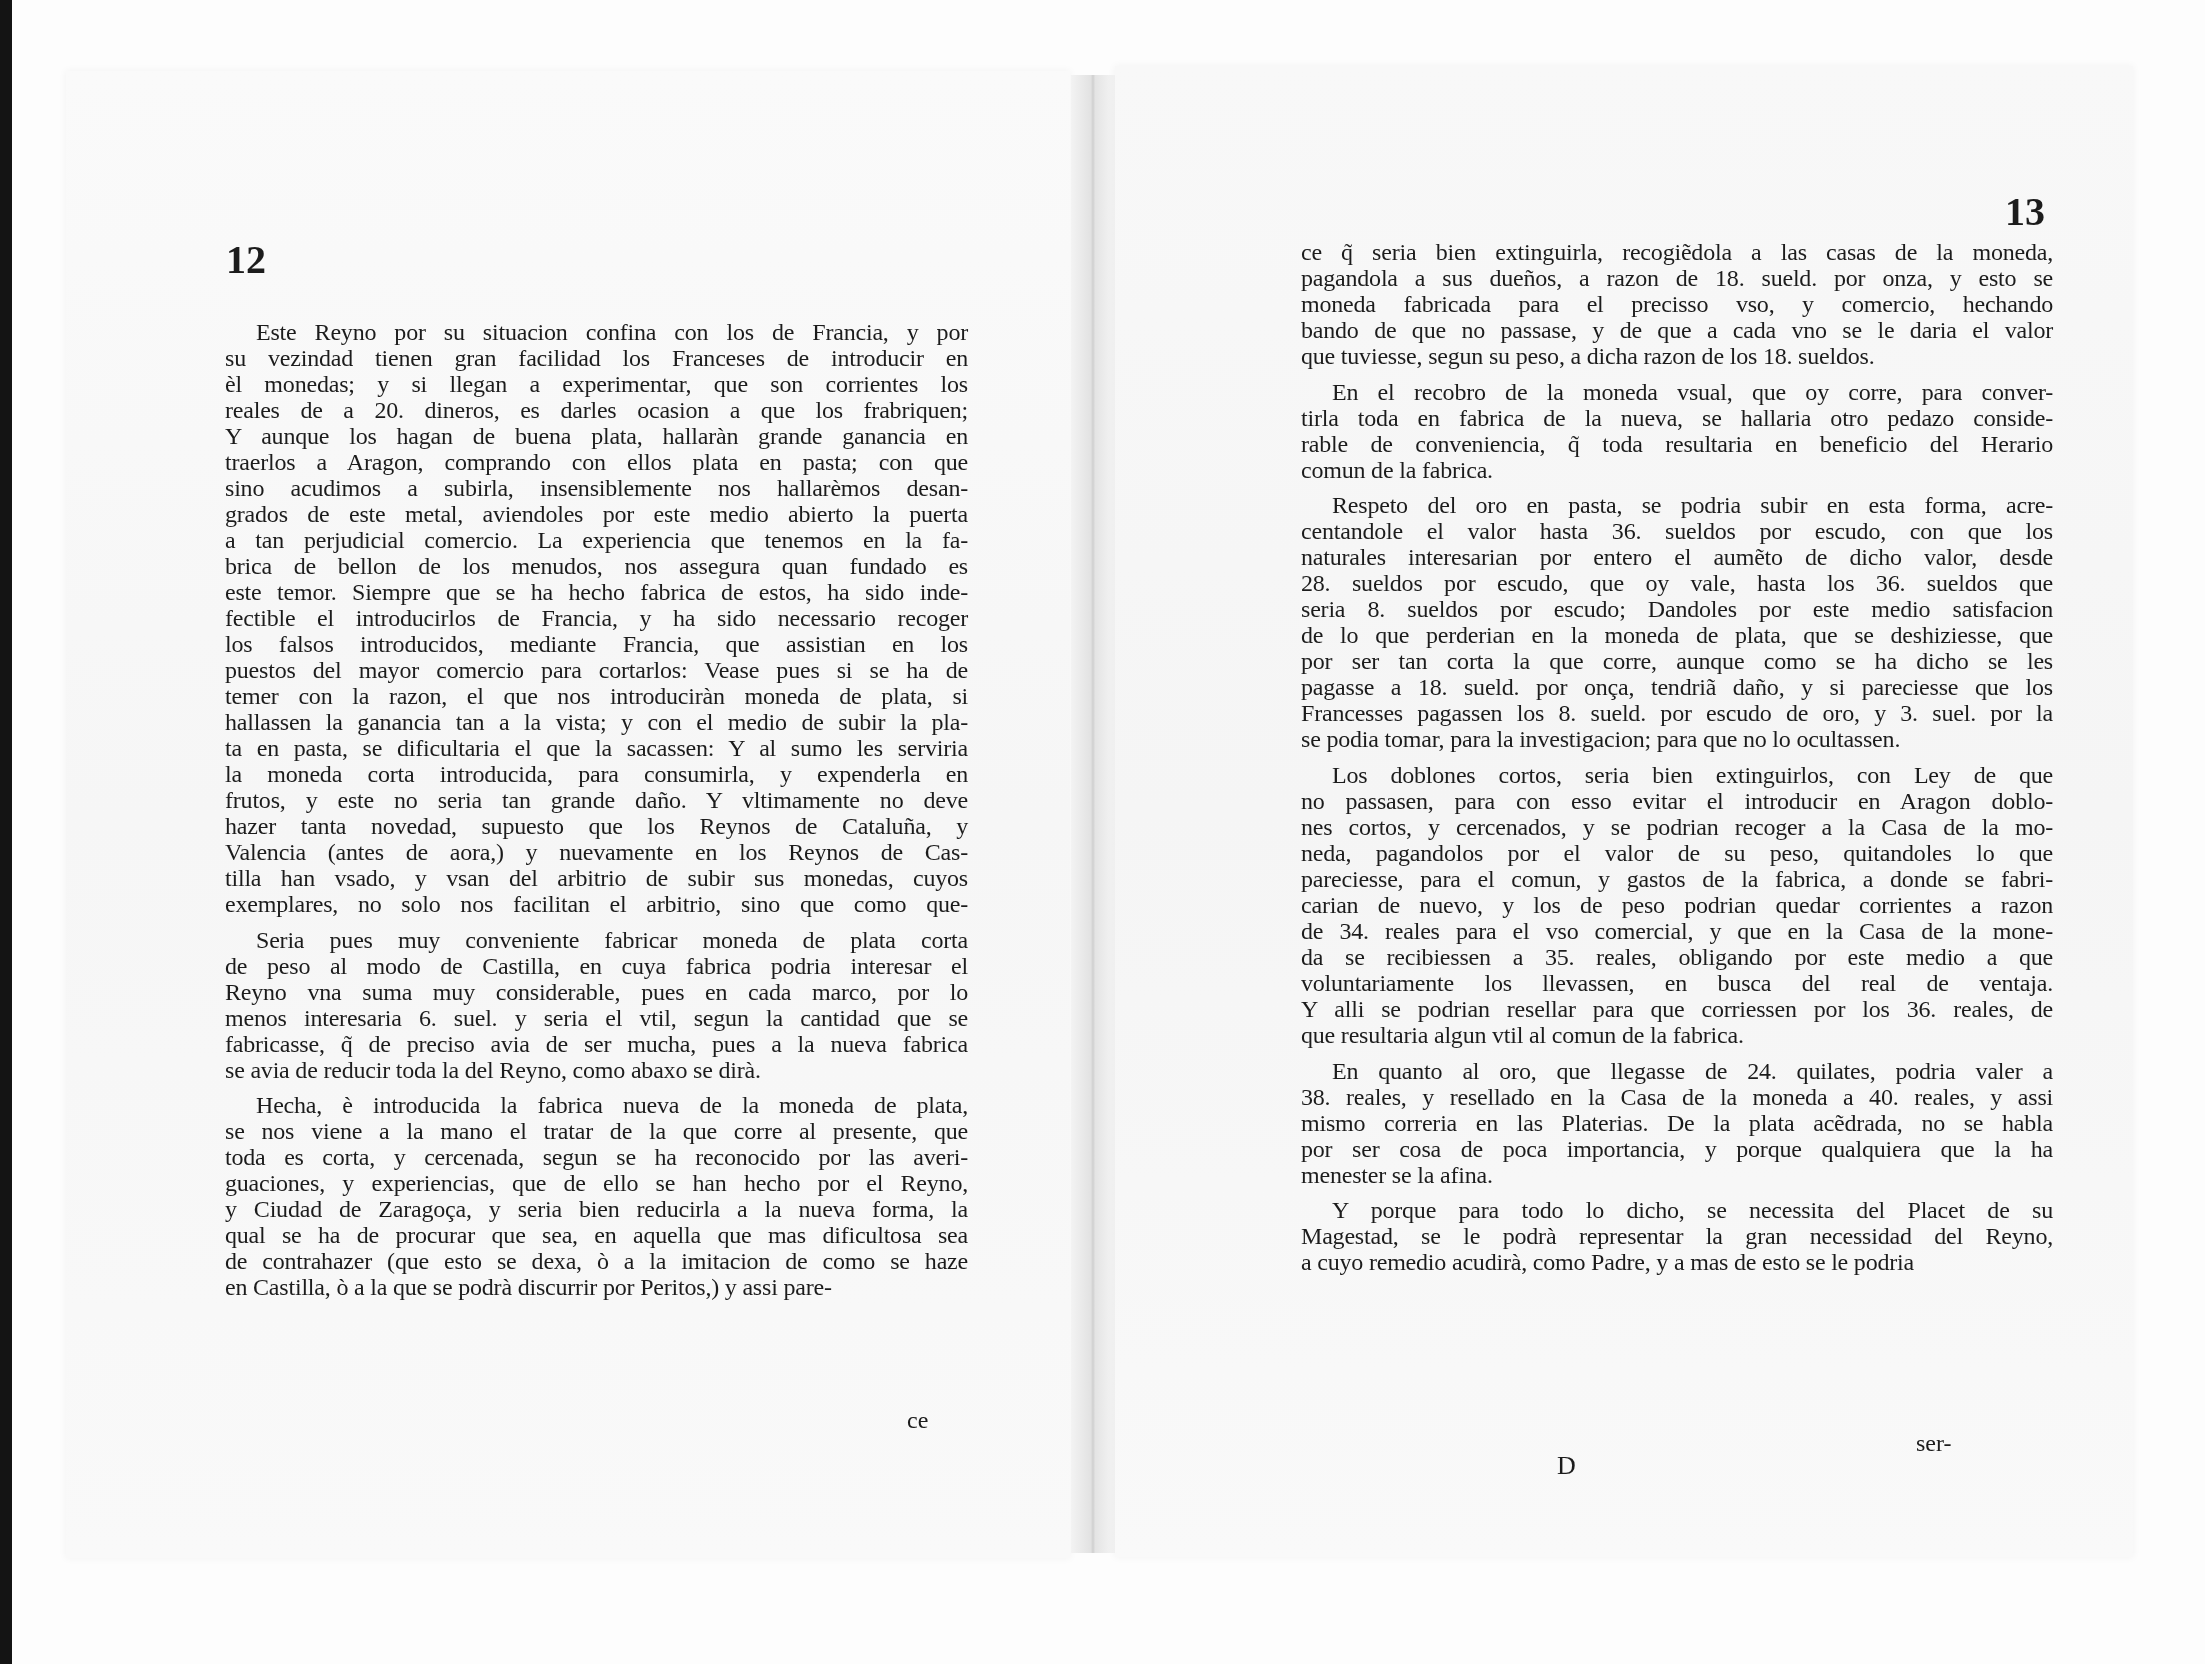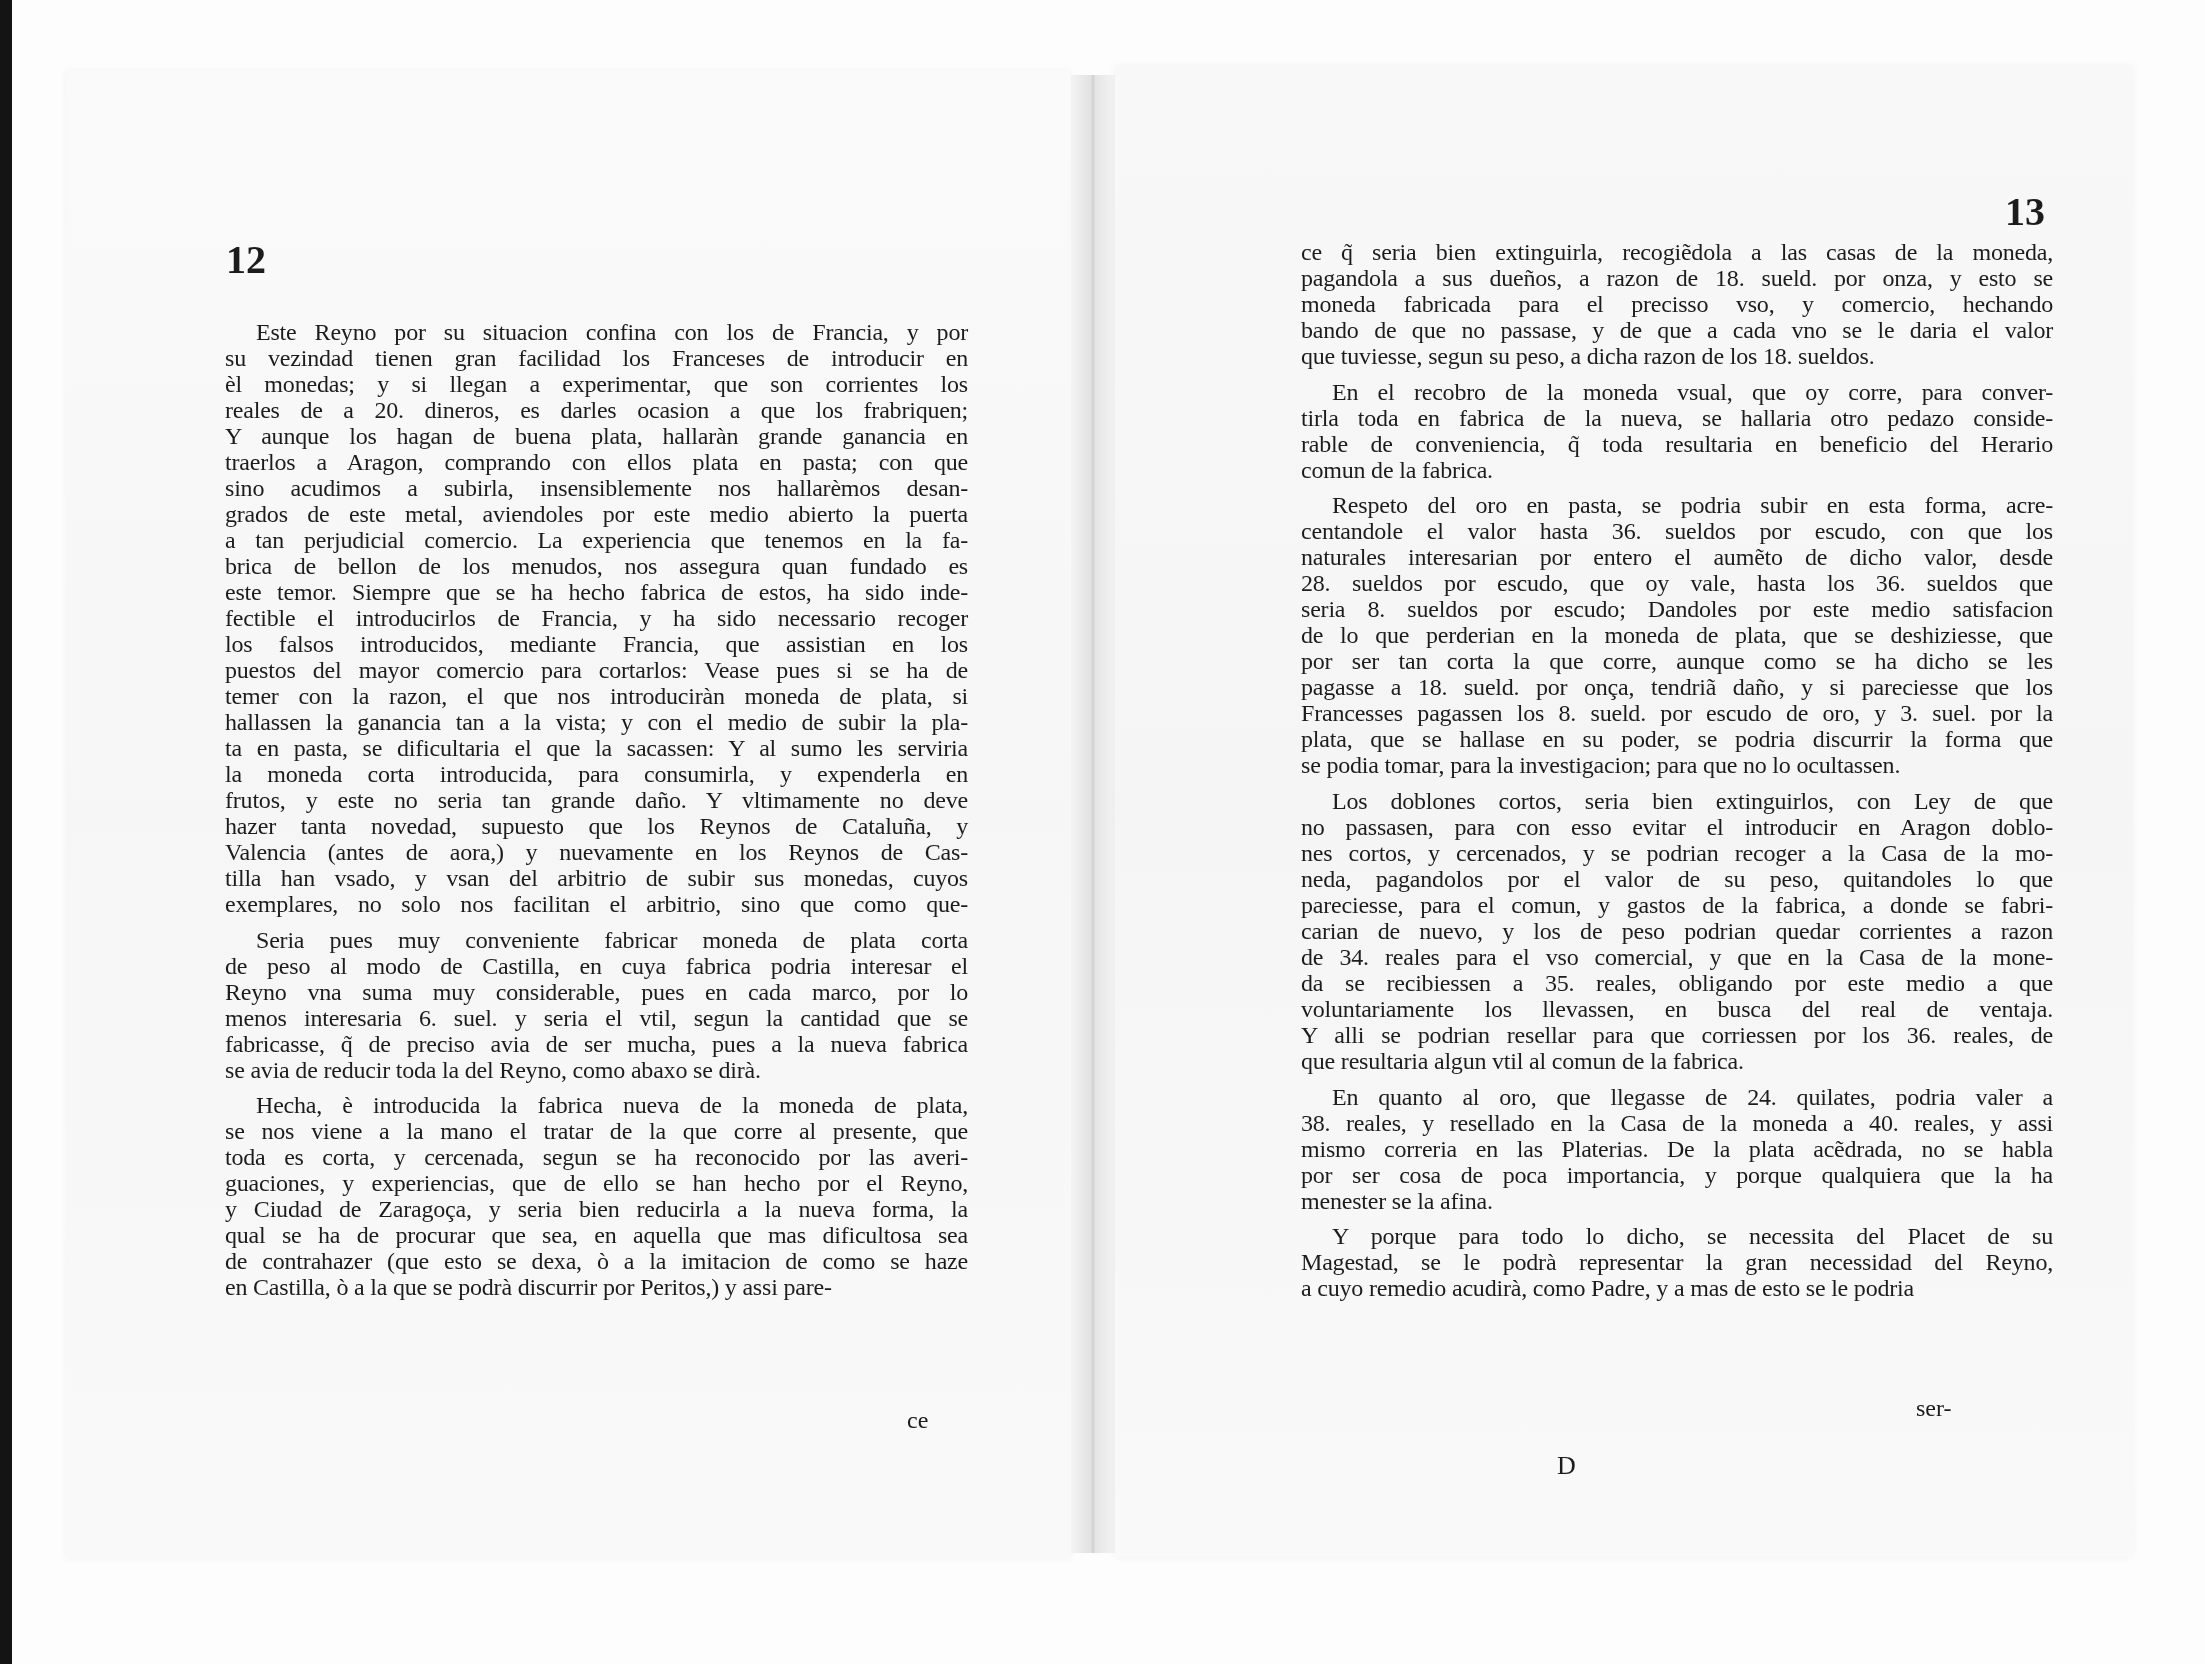--- a/index.html
+++ b/index.html
@@ -36,21 +36,21 @@
       white-space: nowrap; text-align: justify; text-align-last: justify;
       letter-spacing: -0.2px;
     }
     .line.indent { padding-left: 31px; }
     .line.last { text-align-last: left; }
     .para-gap { height: 9.7px; }
 
     .catchword { position: absolute; font-size: 24px; }
     .page.left  .catchword { left: 841px; top: 1336px; }
     .page.right .catchword-sig { position: absolute; left: 442px; top: 1385px; font-size: 26px; }
-    .page.right .catchword { left: 801px; top: 1329px; text-align: center; }
+    .page.right .catchword { left: 801px; top: 1364px; text-align: center; }
   </style>
 </head>
 <body>
 
 <div class="scan-edge"></div>
 <div class="stain"></div>
 
 <div class="page left">
   <div class="folio">12</div>
   <div class="text-block" id="left-text">
@@ -126,21 +126,20 @@
       <div>
         <span class="line indent">Respeto del oro en pasta, se podria subir en esta forma, acre-</span>
         <span class="line">centandole el valor hasta 36. sueldos por escudo, con que los</span>
         <span class="line">naturales interesarian por entero el aumẽto de dicho valor, desde</span>
         <span class="line">28. sueldos por escudo, que oy vale, hasta los 36. sueldos que</span>
         <span class="line">seria 8. sueldos por escudo; Dandoles por este medio satisfacion</span>
         <span class="line">de lo que perderian en la moneda de plata, que se deshiziesse, que</span>
         <span class="line">por ser tan corta la que corre, aunque como se ha dicho se les</span>
         <span class="line">pagasse a 18. sueld. por onça, tendriã daño, y si pareciesse que los</span>
         <span class="line">Francesses pagassen los 8. sueld. por escudo de oro, y 3. suel. por la</span>
-        <span class="line">plata, que se hallase en su poder, se podria discurrir la forma que</span>
         <span class="line last">se podia tomar, para la investigacion; para que no lo ocultassen.</span>
       </div>
       <div class="para-gap"></div>
       <div>
         <span class="line indent">Los doblones cortos, seria bien extinguirlos, con Ley de que</span>
         <span class="line">no passasen, para con esso evitar el introducir en Aragon doblo-</span>
         <span class="line">nes cortos, y cercenados, y se podrian recoger a la Casa de la mo-</span>
         <span class="line">neda, pagandolos por el valor de su peso, quitandoles lo que</span>
         <span class="line">pareciesse, para el comun, y gastos de la fabrica, a donde se fabri-</span>
         <span class="line">carian de nuevo, y los de peso podrian quedar corrientes a razon</span>

